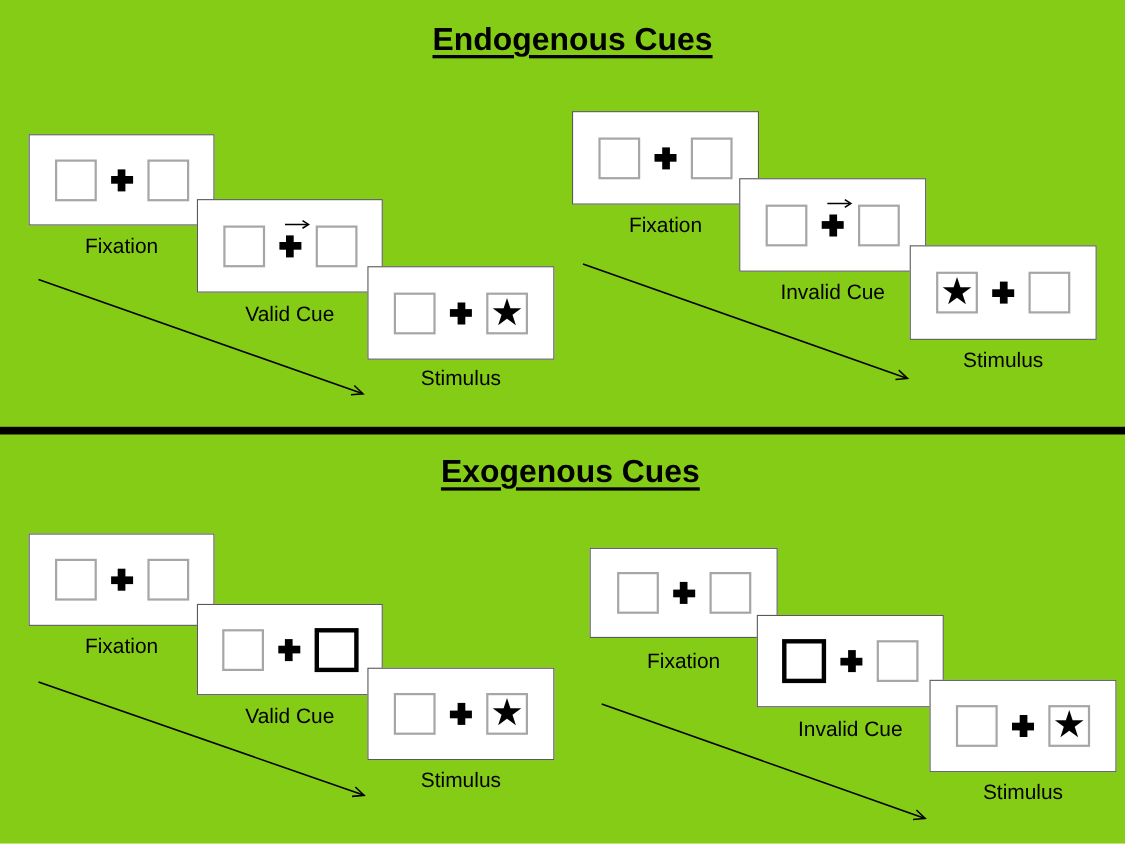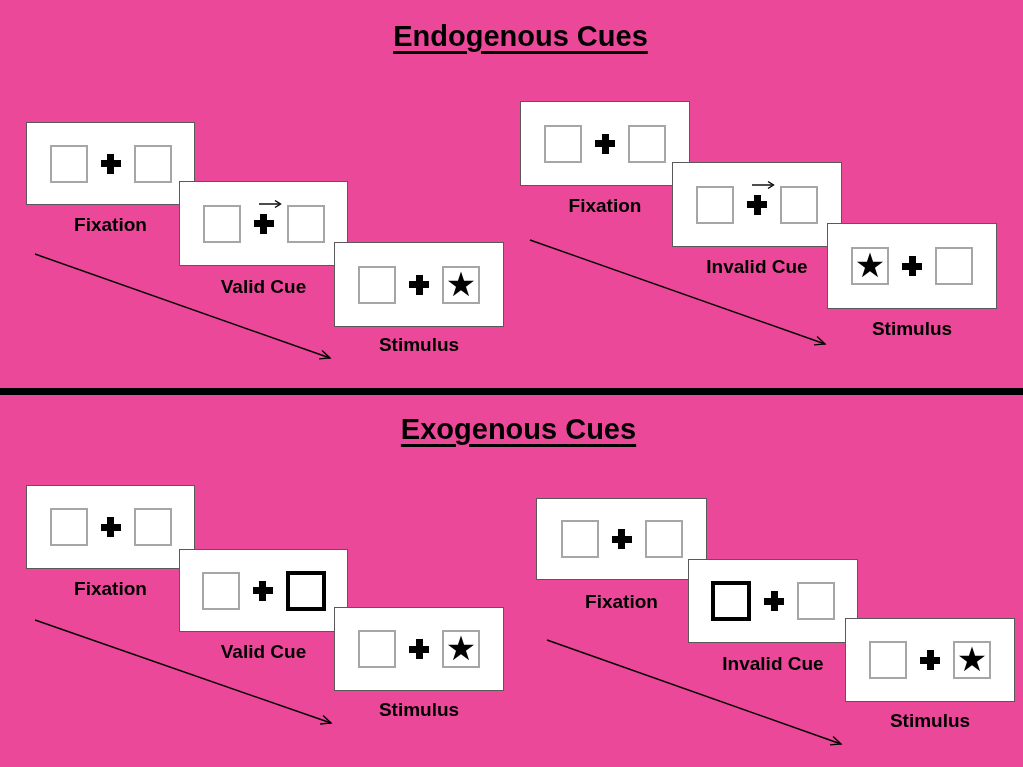--- a/index.html
+++ b/index.html
@@ -1,17 +1,17 @@
 <!DOCTYPE html>
 <html><head>
 <meta charset="utf-8">
 <style>
   html,body{margin:0;padding:0;background:#ffffff;}
   .canvas{
-    position:relative;width:1023px;height:767px;background:#ec4899;overflow:hidden;
+    position:relative;width:1023px;height:767px;background:#84cc16;overflow:hidden;
     font-family:"Liberation Sans","DejaVu Sans",sans-serif;color:#000;
   }
   
   .section-title{
     position:absolute;left:0;width:1023px;text-align:center;
     font-size:29px;font-weight:700;letter-spacing:0px;
     text-decoration:underline;text-decoration-thickness:3px;text-underline-offset:5px;
   }
   #t-endo{top:20px;transform:translateX(9px);}
   #t-exo{top:413px;transform:translateX(7px);}
@@ -55,21 +55,21 @@
   .plus-wrap{position:relative;width:20px;height:20px;flex:0 0 auto;}
   .plus{position:absolute;left:0;top:0;width:20px;height:20px;}
   .plus::before{content:"";position:absolute;left:0;top:6.5px;width:20px;height:7px;background:#000;}
   .plus::after{content:"";position:absolute;left:6.5px;top:0;width:7px;height:20px;background:#000;}
 
   
   .cue-arrow{position:absolute;top:-15px;left:5px;width:26px;height:10px;}
 
   
   .plabel{
-    position:absolute;font-size:19px;font-weight:700;text-align:center;
+    position:absolute;font-size:19px;font-weight:400;text-align:center;
     white-space:nowrap;
   }
   #l-a1{left:26px;top:214px;width:169px;}
   #l-a2{left:179px;top:276px;width:169px;}
   #l-a3{left:334px;top:334px;width:170px;}
   #l-b1{left:520px;top:195px;width:170px;}
   #l-b2{left:672px;top:256px;width:170px;}
   #l-b3{left:827px;top:318px;width:170px;}
   #l-c1{left:26px;top:578px;width:169px;}
   #l-c2{left:179px;top:641px;width:169px;}

